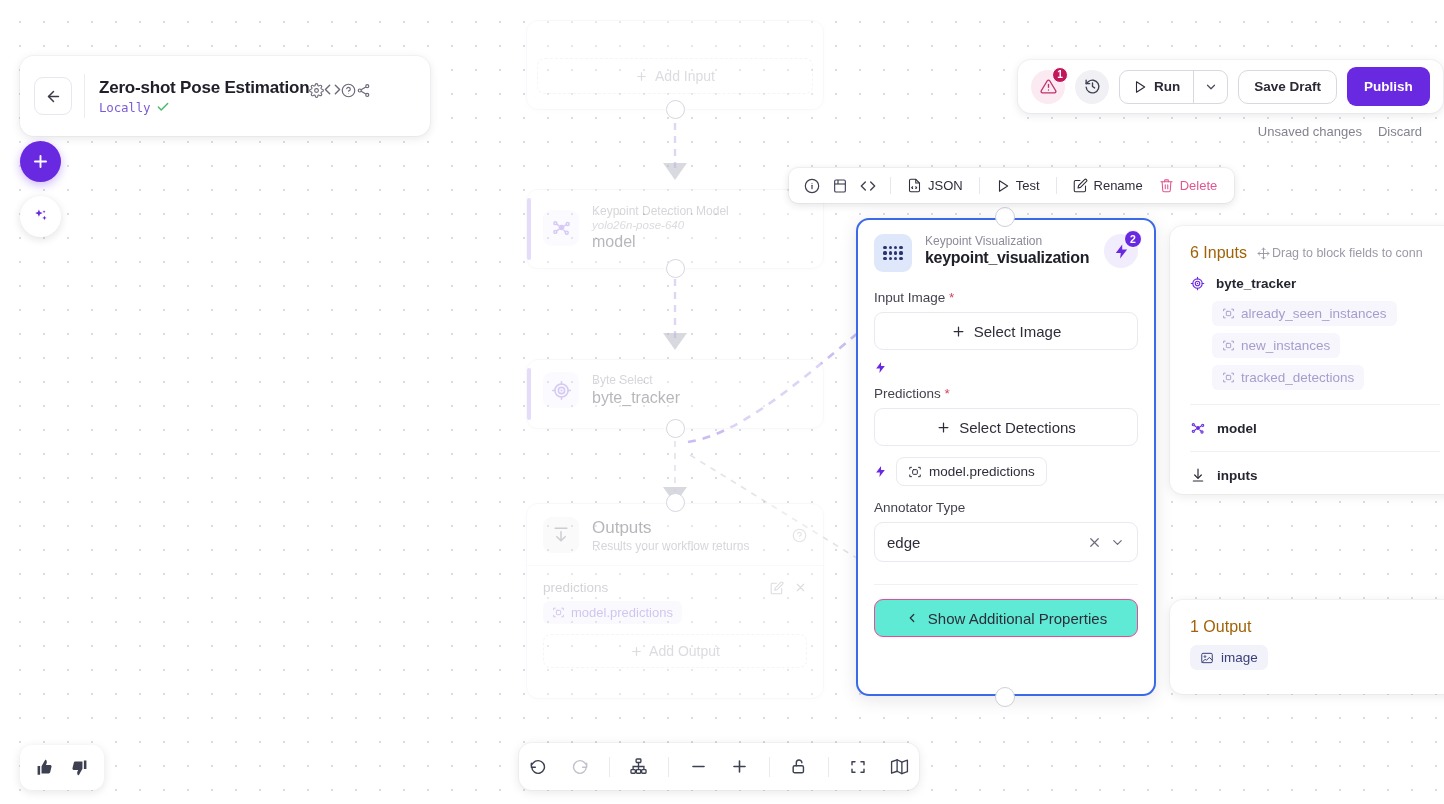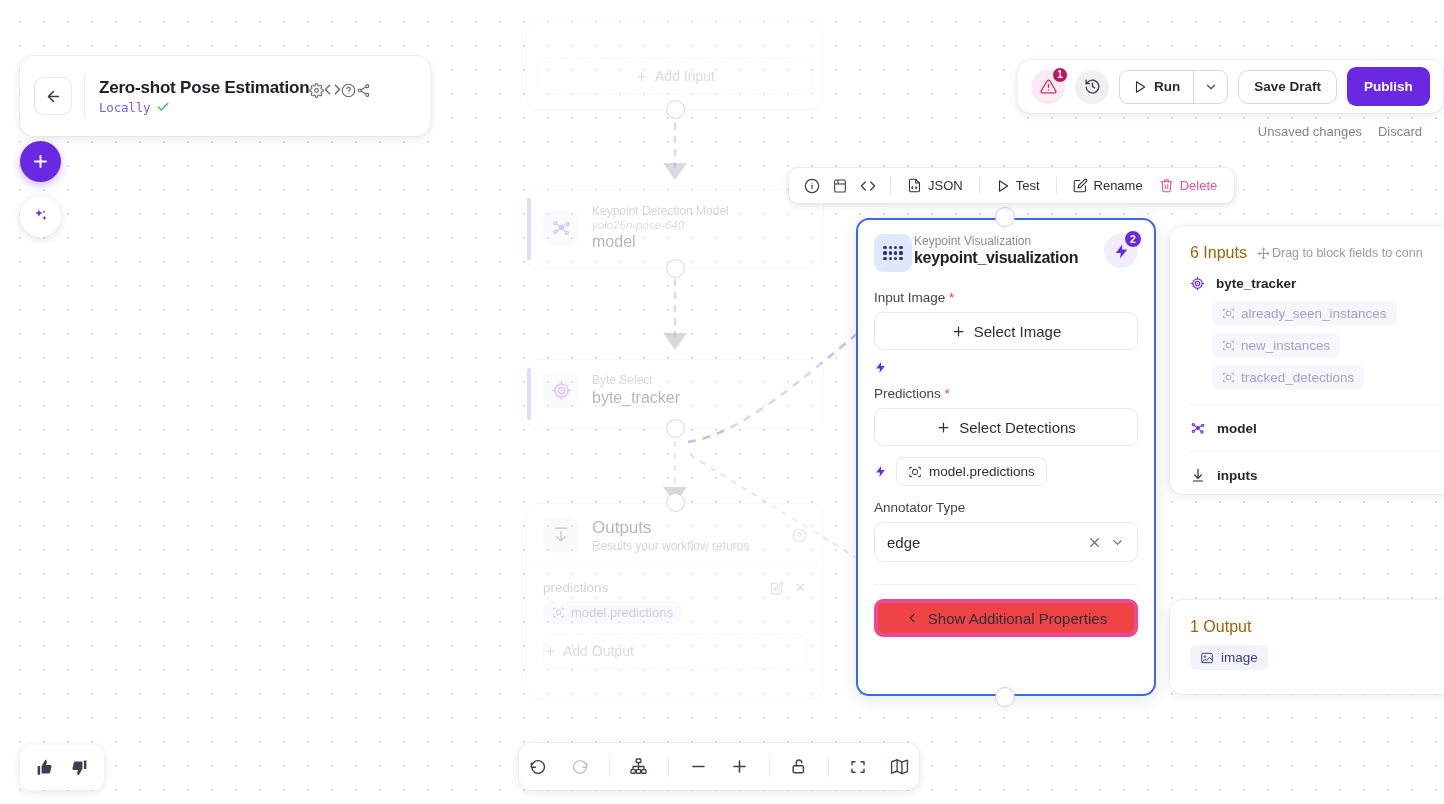--- a/index.html
+++ b/index.html
@@ -187,32 +187,32 @@
     font-size: 13px; color: #7c5cd6;
   }
   .chip-ghost {
     display: inline-flex; align-items: center; gap: 6px;
     background: #f7f6fd; border-radius: 6px; padding: 5px 10px;
     font-size: 13.5px; color: #a79ccd;
   }
   .add-output-box {
     margin: 10px 16px 14px; height: 34px;
     border: 1px dashed #e3e3ea; border-radius: 8px;
-    display: flex; align-items: center; 
+    display: flex; align-items: center; justify-content: center;
     gap: 6px; font-size: 14px; color: #9b9bab;
   }
 
   
   .sel-node {
     position: absolute; left: 856px; top: 218px; width: 300px; height: 478px;
     background: #fff; border: 2px solid #3a6ae8; border-radius: 13px;
     box-shadow: 0 4px 18px rgba(20,20,45,.10);
     z-index: 5;
   }
-  .sel-head { display: flex; align-items: flex-start; padding: 14px 16px 10px; gap: 2px; }
+  .sel-head { display: flex; align-items: flex-start; padding: 14px 16px 10px; gap: 13px; }
   .sel-ic {
     width: 38px; height: 38px; border-radius: 9px; background: #dfe7fb;
     display: flex; align-items: center; justify-content: center; flex: 0 0 auto;
   }
   .dotgrid { display: grid; grid-template-columns: repeat(4, 3.2px); gap: 2.1px; }
   .dotgrid i { width: 3.2px; height: 3.2px; border-radius: 50%; background: #2a3570; display: block; }
   .sel-titles { flex: 1; display: flex; flex-direction: column; gap: 1px; min-width: 0; }
   .sel-kind { font-size: 12px; color: #8b8b99; }
   .sel-name { font-size: 16px; font-weight: 700; color: #20202b; letter-spacing: -.3px; }
   .bolt-wrap { position: relative; width: 34px; height: 34px; flex: 0 0 auto; }
@@ -242,22 +242,22 @@
     background: #fff; font-size: 13.5px; color: #2e2e3a;
   }
   .dd-box {
     height: 40px; border: 1px solid #e9e9f0; border-radius: 9px; background: #fff;
     display: flex; align-items: center; padding: 0 12px; gap: 8px; cursor: pointer;
   }
   .dd-val { flex: 1; font-size: 15px; color: #2e2e3a; }
   .dd-ic { color: #6b6b7a; display: flex; cursor: pointer; }
   .sel-divider { height: 1px; background: #f0f0f5; margin: 22px 16px 0; }
   .show-more {
-    margin: 14px 16px 0; height: 38px; border: 4px solid #ec4899;
-    border-radius: 9px; background: #ef4444; display: flex; align-items: center;
+    margin: 14px 16px 0; height: 38px; border: 1px solid #ec4899;
+    border-radius: 9px; background: #5eead4; display: flex; align-items: center;
     justify-content: center; gap: 9px; font-size: 15px; color: #2e2e3a; cursor: pointer;
   }
   .sel-port {
     position: absolute; width: 20px; height: 20px; border-radius: 50%;
     background: #fff; border: 1.5px solid #cfcfdb; z-index: 6;
   }
 
   
   .side-panel {
     position: absolute; background: #fff; border-radius: 13px;

